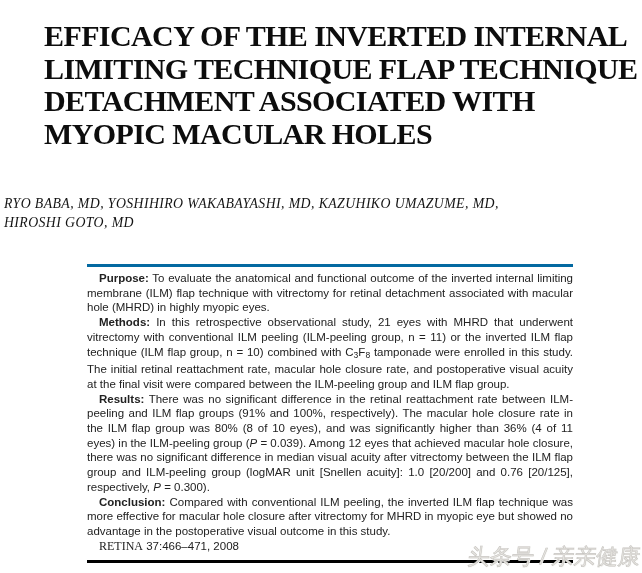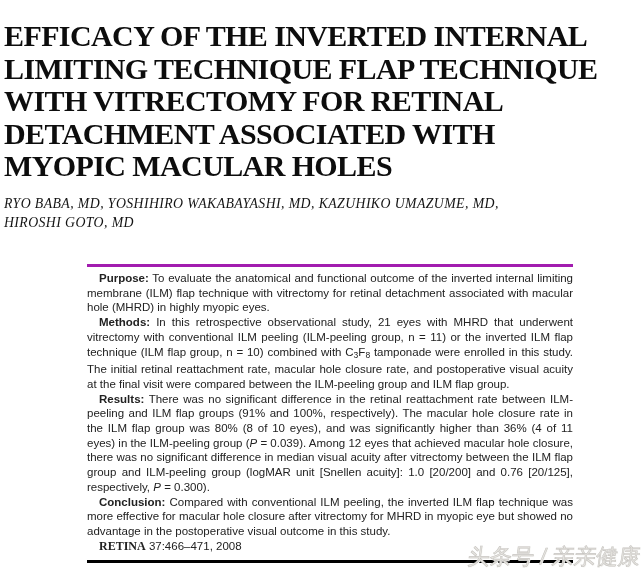--- a/index.html
+++ b/index.html
@@ -15,54 +15,54 @@
   .title {
     position: absolute; top: 0px; left: 4px; width: 638px;
     font-family: "Liberation Serif", serif;
     font-weight: bold;
     font-size: 30px;
     line-height: 32.5px;
     letter-spacing: -0.6px;
     color: #0d0d0d;
     overflow: hidden;
   }
-  .title div { white-space: nowrap; }
+  .title div { white-space: nowrap; margin-left: 40px; }
 
   .authors {
     position: absolute; top: 194px; left: 4px; width: 630px;
     font-family: "Liberation Serif", serif;
     font-size: 13.8px;
     line-height: 19.3px;
     letter-spacing: 0.4px;
     color: #141414;
   }
   .authors div { white-space: nowrap; font-style: italic; }
 
   .abstract {
     position: absolute; top: 264px; left: 87px; width: 486px;
-    border-top: 3px solid #a21caf;
+    border-top: 3px solid #0369a1;
     border-bottom: 3px solid #000000;
     padding: 4px 0 7px 0;
   }
   .abstract p {
     margin: 0;
     font-size: 11.5px;
     line-height: 14.7px;
     text-align: justify;
     text-indent: 12px;
     color: #222222;
   }
   .abstract p.citation { text-align: left; }
 
   .seg-normal { }
   .seg-bold { font-weight: bold; }
   .seg-italic { font-style: italic; }
   .seg-sub { font-size: 8.5px; vertical-align: -2px; }
   .seg-boldserif {
-    font-weight: bold;
+    font-weight: normal;
     font-family: "Liberation Serif", serif;
     font-size: 12px;
   }
 
   .watermark {
     position: absolute; right: 2px; bottom: 4px;
     font-size: 22px;
     line-height: 24px;
     color: #e8e6e2;
     -webkit-text-stroke: 0.6px #c7c5c1;
@@ -73,21 +73,20 @@
   }
 </style>
 </head>
 <body>
 
 <div class="page">
 
   <h1 class="title">
       <div>EFFICACY OF THE INVERTED INTERNAL</div>
       <div>LIMITING TECHNIQUE FLAP TECHNIQUE</div>
-      <div>WITH VITRECTOMY FOR RETINAL</div>
       <div>DETACHMENT ASSOCIATED WITH</div>
       <div>MYOPIC MACULAR HOLES</div>
     </h1>
 
   <div class="authors">
       <div>RYO BABA, MD, YOSHIHIRO WAKABAYASHI, MD, KAZUHIKO UMAZUME, MD,</div>
       <div>HIROSHI GOTO, MD</div>
     </div>
 
   <div class="abstract">

